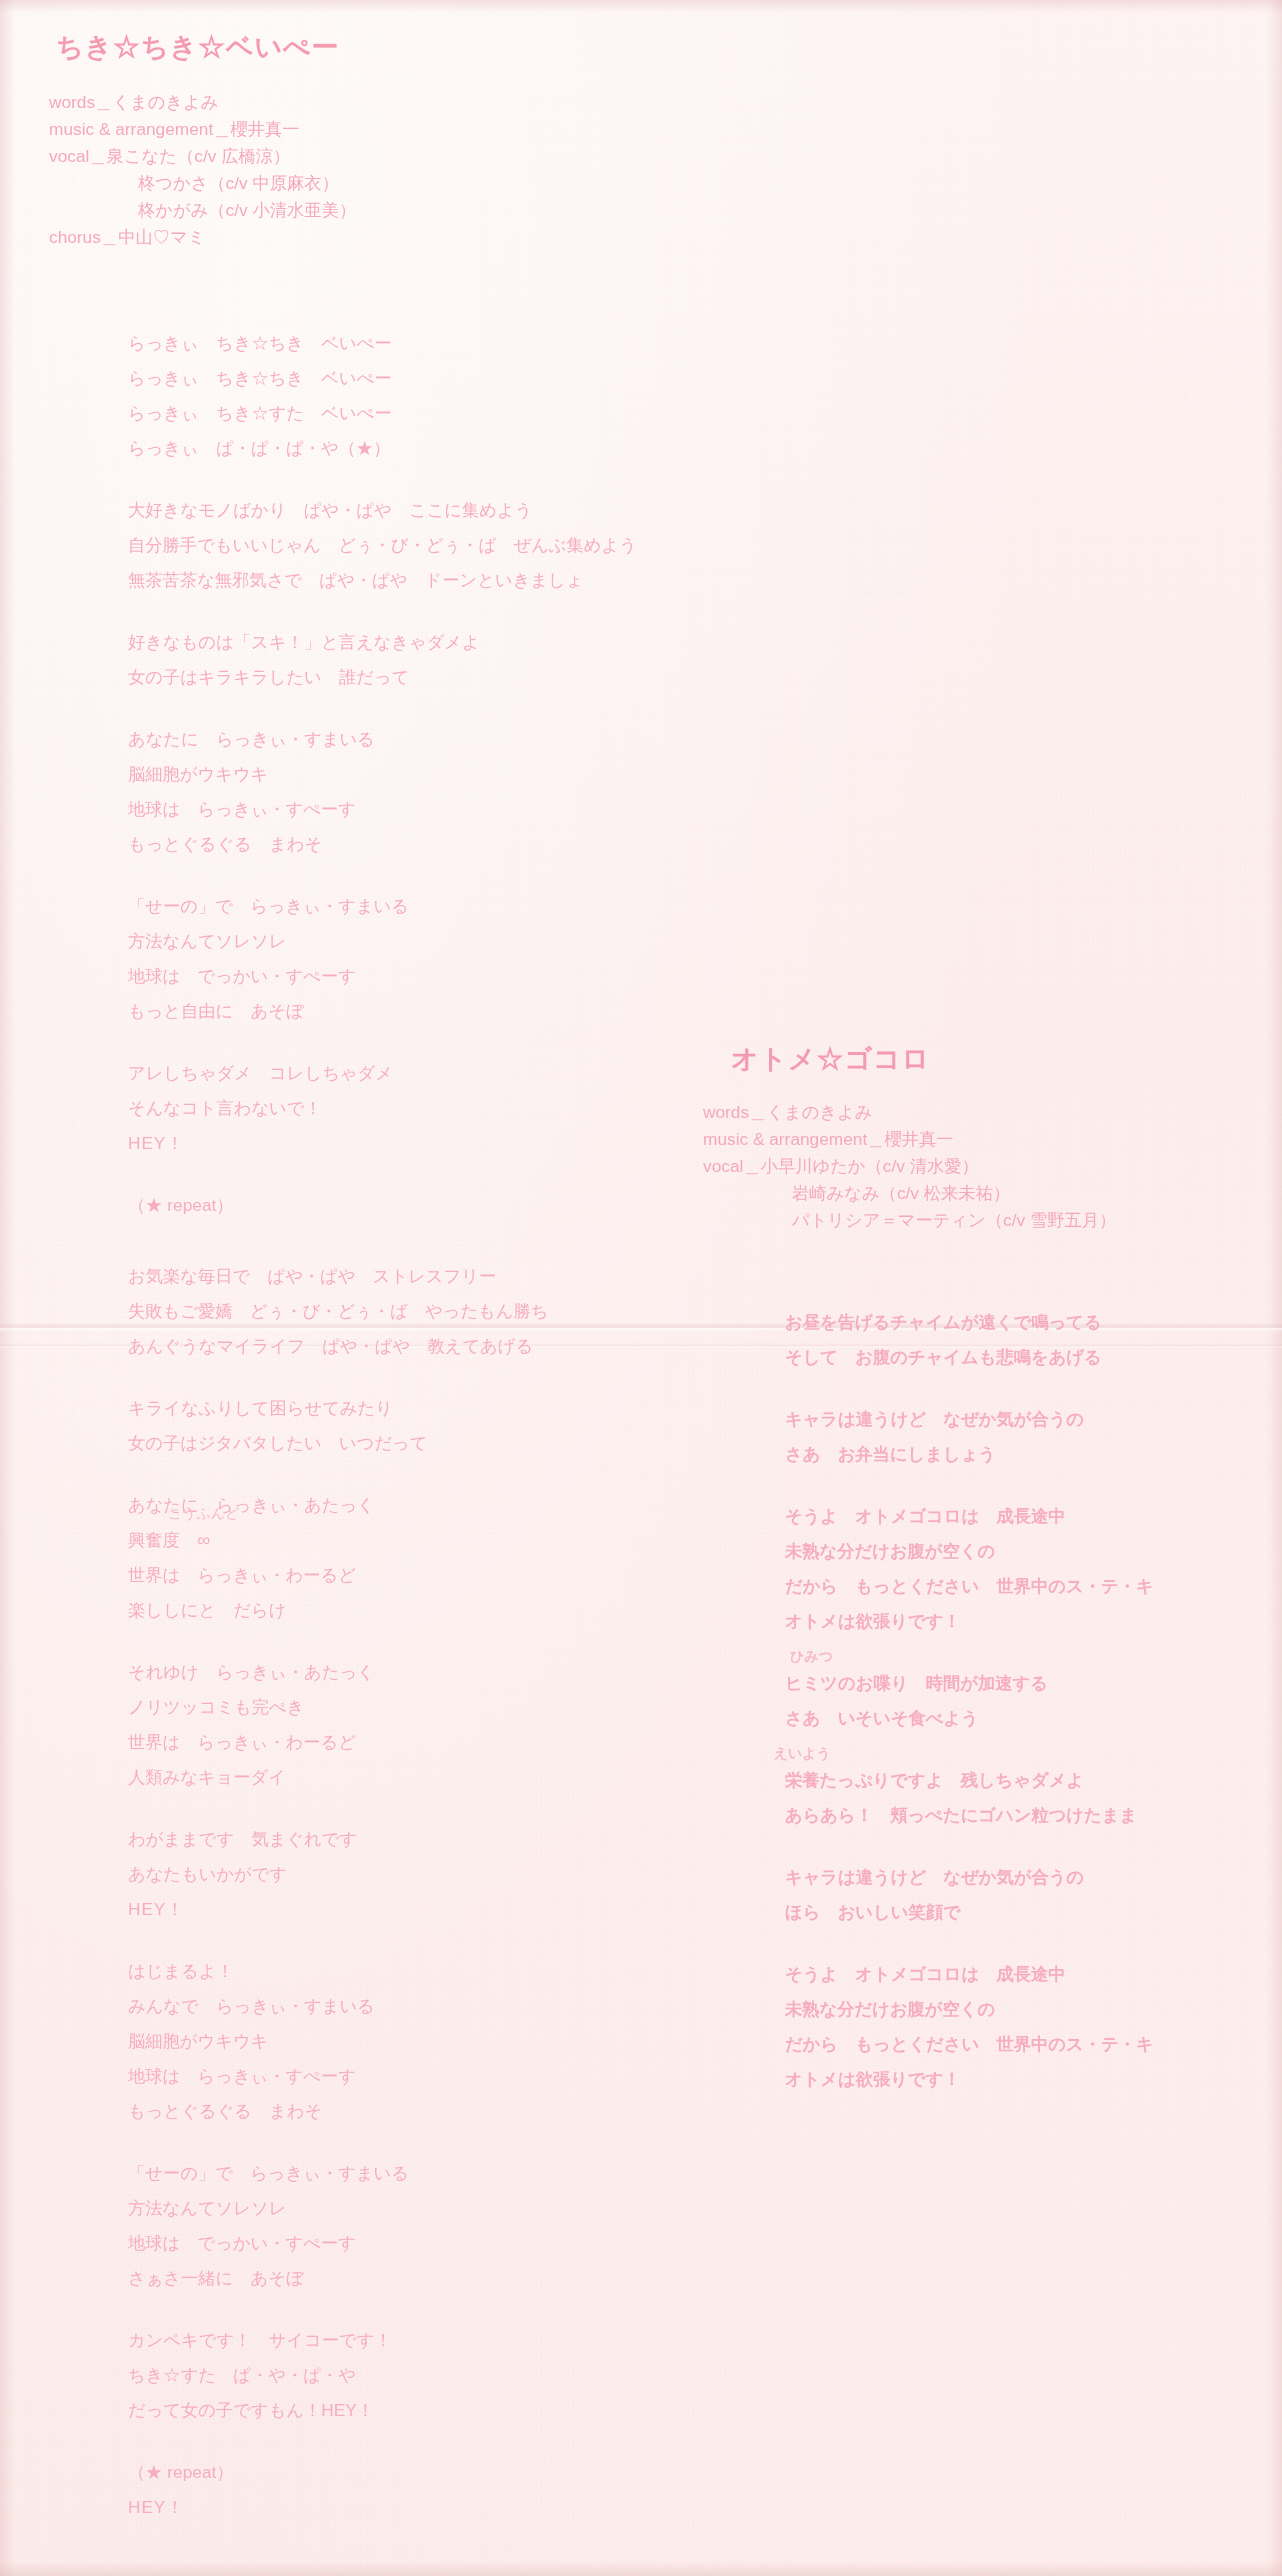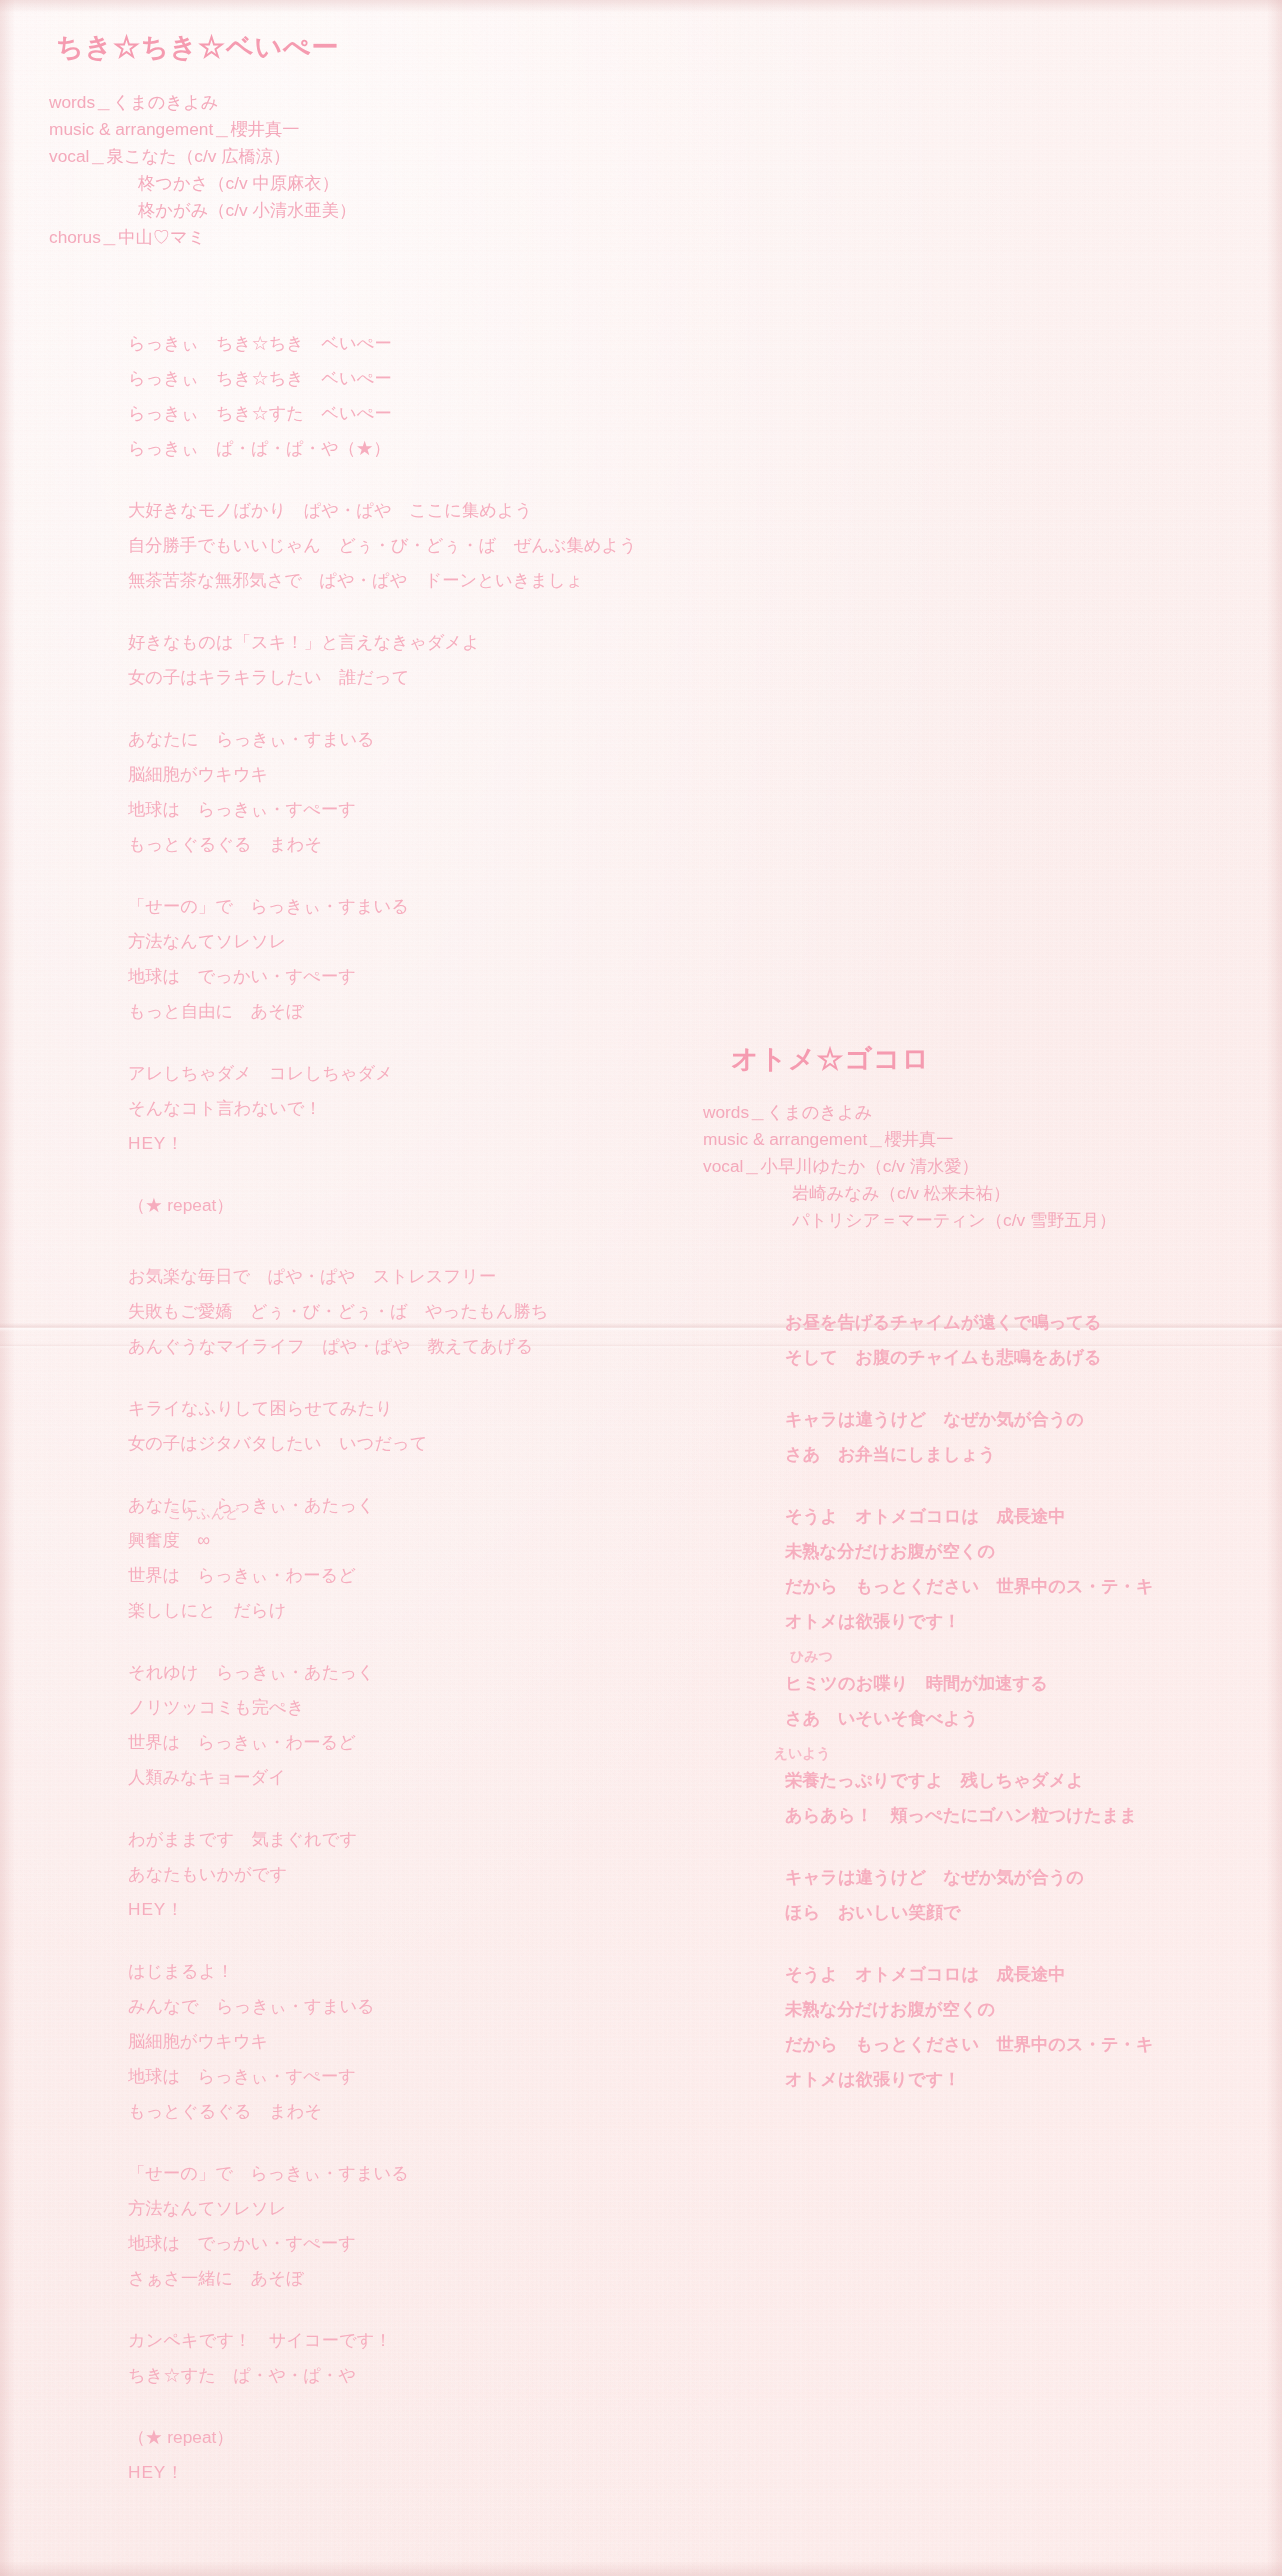--- a/index.html
+++ b/index.html
@@ -214,20 +214,21 @@
     </div>
     <div class="stanza">
       <span class="line">「せーの」で　らっきぃ・すまいる</span>
       <span class="line">方法なんてソレソレ</span>
       <span class="line">地球は　でっかい・すぺーす</span>
       <span class="line">さぁさ一緒に　あそぼ</span>
     </div>
     <div class="stanza">
       <span class="line">カンペキです！　サイコーです！</span>
       <span class="line">ちき☆すた　ぱ・や・ぱ・や</span>
+      <span class="line">だって女の子ですもん！HEY！</span>
     </div>
     <div class="stanza">
       <span class="line">（★ repeat）</span>
       <span class="line hey">HEY！</span>
     </div>
   </div>
 
   <div class="song-title" id="title2">オトメ☆ゴコロ</div>
   <div class="credits" id="credits2">
     <div>words＿くまのきよみ</div>

